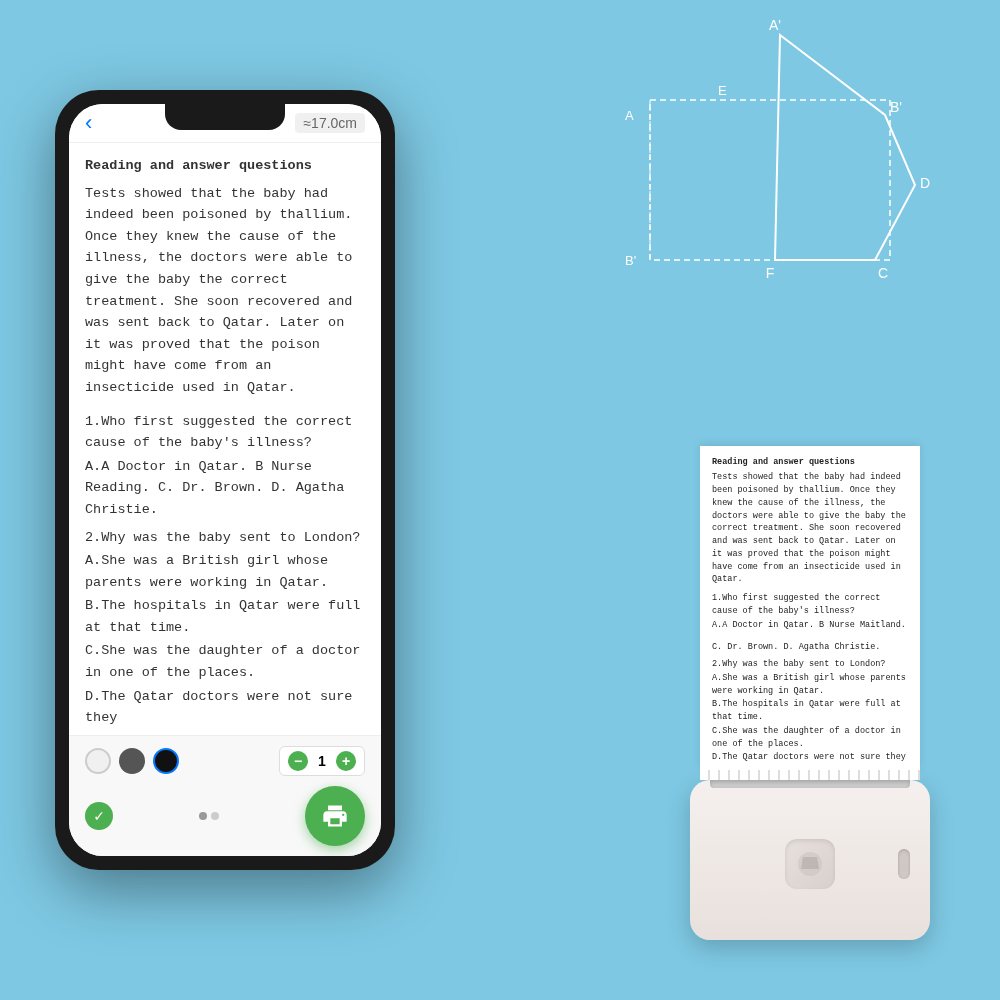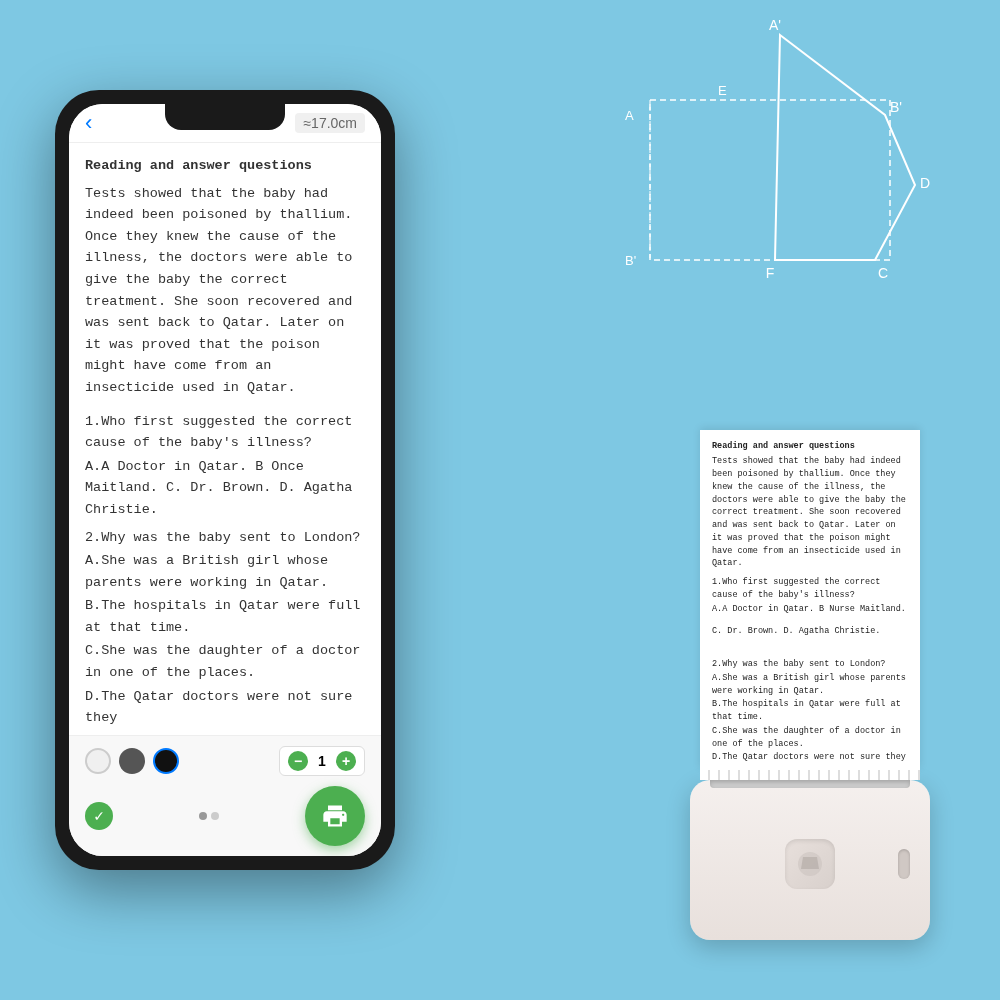--- a/index.html
+++ b/index.html
@@ -319,21 +319,21 @@
 
       <div class="phone-header">
         <span class="phone-back" style="font-size:22px; color:#007aff">‹</span>
         <span style="font-size:14px; color:#666; background:#f0f0f0; padding:2px 8px; border-radius:4px;">≈17.0cm</span>
       </div>
 
       <div class="phone-content" style="position:relative">
         <p style="font-weight:bold; margin-bottom:6px;">Reading and answer questions</p>
         <p style="margin-bottom:12px;">Tests showed that the baby had indeed been poisoned by thallium. Once they knew the cause of the illness, the doctors were able to give the baby the correct treatment. She soon recovered and was sent back to Qatar. Later on it was proved that the poison might have come from an insecticide used in Qatar.</p>
         <p style="margin-bottom:2px;">1.Who first suggested the correct cause of the baby's illness?</p>
-        <p style="margin-bottom:6px;">A.A Doctor in Qatar.    B Once Maitland. C. Dr. Brown.    D. Agatha Christie.</p>
+        <p style="margin-bottom:6px;">A.A Doctor in Qatar.    B Nurse Reading. C. Dr. Brown.    D. Agatha Christie.</p>
         <p style="margin-bottom:2px;">2.Why was the baby sent to London?</p>
         <p style="margin-bottom:2px;">A.She was a British girl whose parents were working in Qatar.</p>
         <p style="margin-bottom:2px;">B.The hospitals in Qatar were full at that time.</p>
         <p style="margin-bottom:2px;">C.She was the daughter of a doctor in one of the places.</p>
         <p>D.The Qatar doctors were not sure they</p>
       </div>
 
       <div class="phone-bottom">
         <div class="phone-color-row">
           <div class="color-dots">
@@ -364,21 +364,21 @@
   </div>
 </div>
 
 <div class="printer-container">
 
   <div class="printer-paper">
     <p style="font-weight:bold; margin-bottom:3px;">Reading and answer questions</p>
     <p style="margin-bottom:6px;">Tests showed that the baby had indeed been poisoned by thallium. Once they knew the cause of the illness, the doctors were able to give the baby the correct treatment. She soon recovered and was sent back to Qatar. Later on it was proved that the poison might have come from an insecticide used in Qatar.</p>
     <p style="margin-bottom:1px;">1.Who first suggested the correct cause of the baby's illness?</p>
     <p style="margin-bottom:10px;">A.A Doctor in Qatar.    B Nurse Maitland.</p>
-    <p style="margin-bottom:20px;">C. Dr. Brown.    D. Agatha Christie.</p>
+    <p style="margin-bottom:4px;">C. Dr. Brown.    D. Agatha Christie.</p>
     <p style="margin-bottom:1px;">2.Why was the baby sent to London?</p>
     <p style="margin-bottom:1px;">A.She was a British girl whose parents were working in Qatar.</p>
     <p style="margin-bottom:1px;">B.The hospitals in Qatar were full at that time.</p>
     <p style="margin-bottom:1px;">C.She was the daughter of a doctor in one of the places.</p>
     <p>D.The Qatar doctors were not sure they</p>
   </div>
   <div class="paper-perforated-bottom"></div>
 
   <div class="printer-body">
     <div class="printer-paper-slot"></div>

